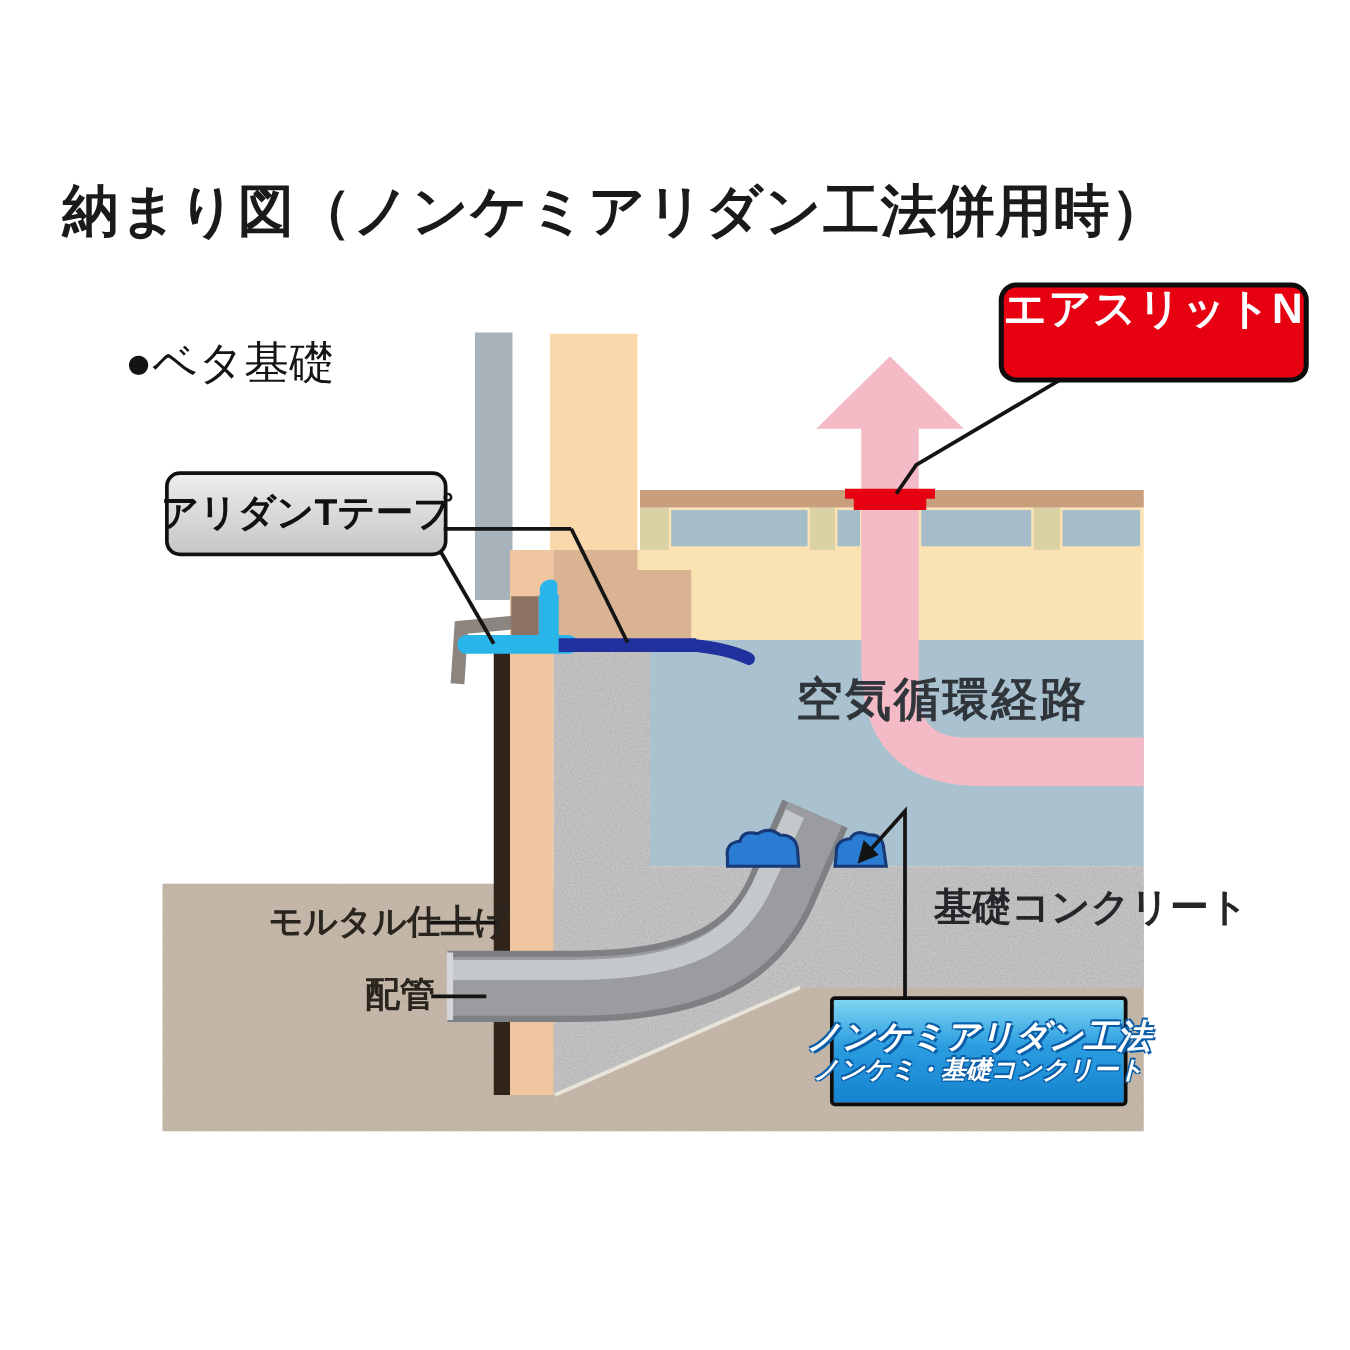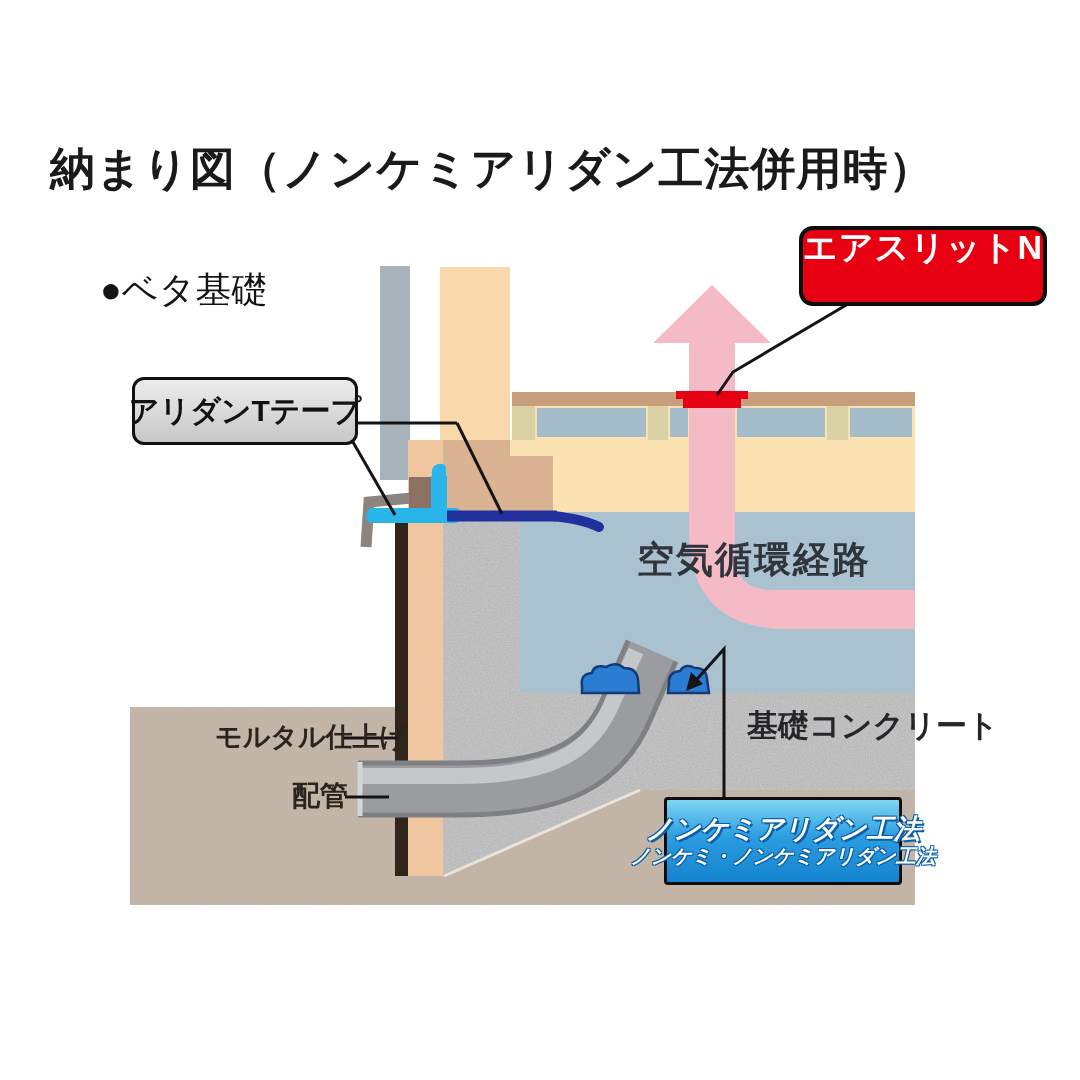--- a/index.html
+++ b/index.html
@@ -153,16 +153,16 @@
     <span>アリダンTテープ</span>
   </div>
 
   <div class="lbl air-path">空気循環経路</div>
   <div class="lbl found-label">基礎コンクリート</div>
   <div class="lbl mortar-label">モルタル仕上げ</div>
   <div class="lbl pipe-label">配管</div>
 
   <div class="lbl badge-blue">
     <span class="l1">ノンケミアリダン工法</span>
-    <span class="l2">ノンケミ・ノンケミアリダン工法</span>
+    <span class="l2">ノンケミ・基礎コンクリート</span>
   </div>
 
 </div>
 
 </body></html>

